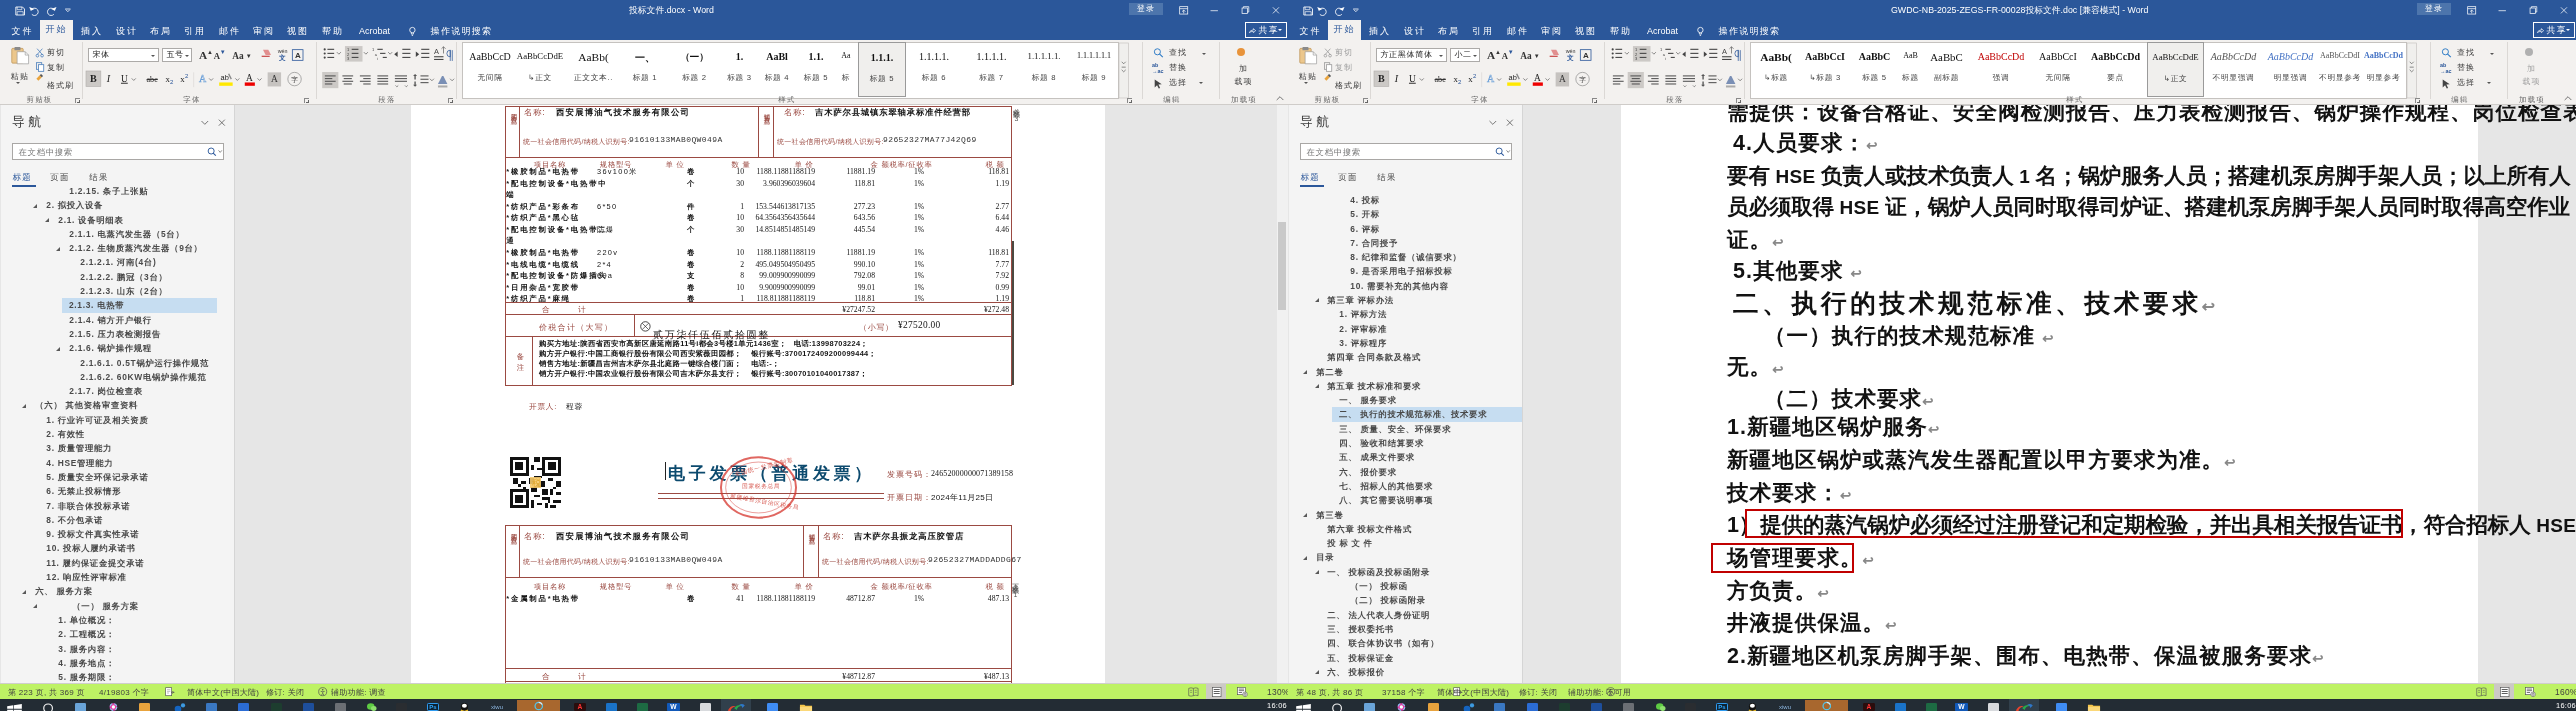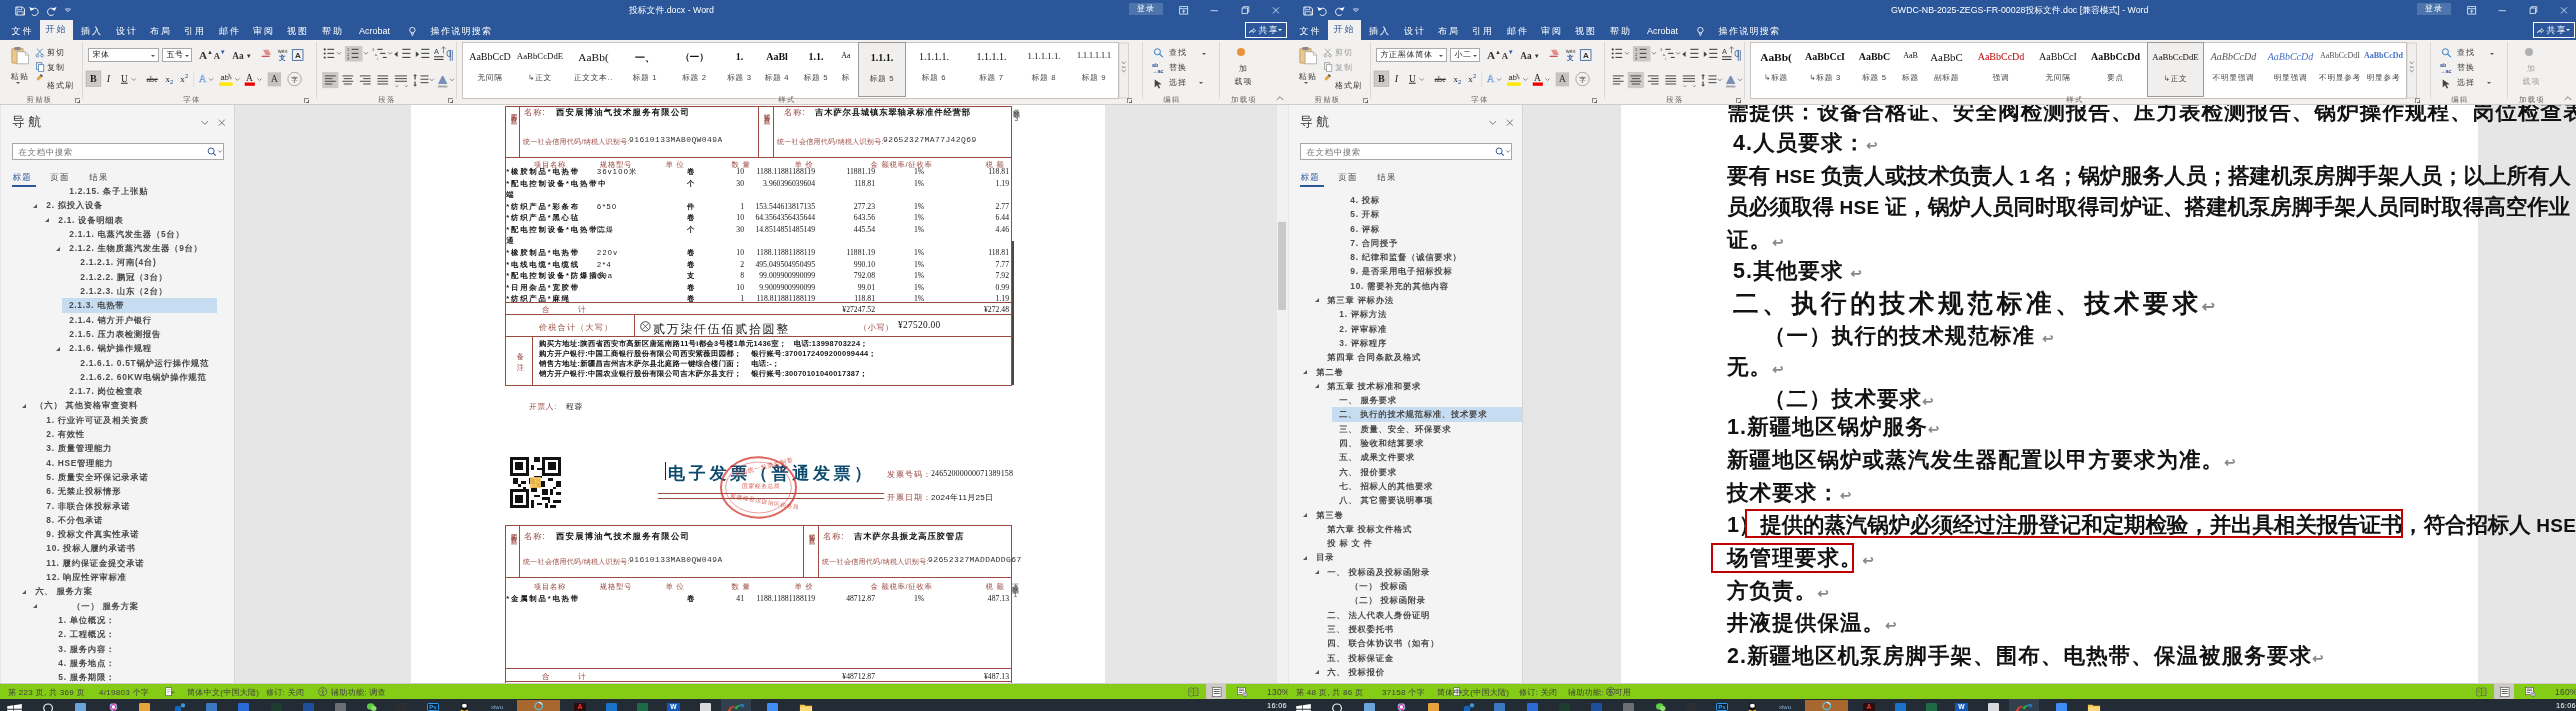--- a/index.html
+++ b/index.html
@@ -24,21 +24,21 @@
 .search span{position:absolute;left:5.4px;top:2.7px;font-size:8.4px;color:#767676;letter-spacing:0.7px}
 .ntab{position:absolute;top:67px;font-size:8.4px;color:#454545;letter-spacing:1.3px}
 .ntabon{color:#2b579a}
 .nund{position:absolute;top:80px;height:2px;background:#2b579a}
 .tree{position:absolute;left:0;right:0.7px;font-size:8.4px;color:#3b3b3b}
 .ti{position:relative;height:14.3px;line-height:14.3px;white-space:nowrap;letter-spacing:0.7px;font-weight:bold;color:#4a4a4a}
 .tri{position:absolute;top:5.4px;width:0;height:0;border-left:4px solid transparent;border-bottom:4px solid #595959}
 .hlb{display:inline-block;background:#c6ddf1;height:14.3px}
 .doc{position:absolute;top:105px;height:578px;background:#e6e6e6;overflow:hidden}
 .page{position:absolute;background:#fff}
-.status{position:absolute;left:0;top:683px;right:0;height:28px;background:#84cc16;border-top:0.7px solid #d0cecc;font-size:8px;color:#3f3f3f}
+.status{position:absolute;left:0;top:683px;right:0;height:28px;background:#bef264;border-top:0.7px solid #d0cecc;font-size:8px;color:#3f3f3f}
 .sit{position:absolute;top:2.7px;white-space:nowrap;letter-spacing:0.3px}
 .mline{position:absolute;background:#9b4a42}
 .mtext{position:absolute;color:#9b4a42;white-space:nowrap}
 .btext{position:absolute;color:#141414;white-space:nowrap}
 .serif2{font-family:"Liberation Serif",serif}
 .mono{font-family:"Liberation Mono",monospace}
 .vtx{position:absolute;color:#9b4a42;writing-mode:vertical-rl;text-orientation:upright;white-space:nowrap}
 .irow{position:absolute;left:505px;width:506px;height:11.4px;font-family:"Liberation Sans",sans-serif;font-size:7.4px;color:#141414}
 .irow .c4,.irow .c5,.irow .c6,.irow .c7,.irow .c8{font-family:"Liberation Serif",serif;font-size:7.7px}
 .irow span{position:absolute;white-space:nowrap;top:0}
@@ -631,21 +631,21 @@
 <div class="mtext" style="left:342px;top:200px;font-size:7.7px;letter-spacing:0.7px">计</div>
 <div class="irow" style="left:269px;top:200px">
         <span class="c6">¥27247.52</span>
         <span class="c8">¥272.48</span>
       </div>
 <div class="mtext" style="left:303px;top:217px;font-size:8px;letter-spacing:1.3px">价税合计（大写）</div>
 <svg style="left:404px;top:216px" width="10.8" height="10.8" viewBox="0 0 16 16">
         <circle cx="8" cy="8" r="7" fill="none" stroke="#222" stroke-width="1.2"></circle>
         <path d="M3.5 3.5 l9 9 M12.5 3.5 l-9 9" stroke="#222" stroke-width="1"></path>
       </svg>
-<div class="btext" style="left:417px;top:216px;font-size:12px;letter-spacing:1.7px">贰万柒仟伍佰贰拾圆整</div>
+<div class="btext" style="left:417px;top:223px;font-size:10px;letter-spacing:1.7px">贰万柒仟伍佰贰拾圆整</div>
 <div class="mtext" style="left:623px;top:217px;font-size:8px;letter-spacing:0.7px">（小写）</div>
 <div class="btext serif2" style="left:662px;top:215px;font-size:9.4px;letter-spacing:0.3px">¥27520.00</div>
 <div class="vtx" style="left:279px;top:242px;font-size:7.4px;letter-spacing:9.4px">备注</div>
 <div class="btext" style="left:303px;top:234px;font-size:7.4px;letter-spacing:0.3px;font-weight:bold">购买方地址:陕西省西安市高新区唐延南路11号i都会3号楼1单元1436室；&nbsp;&nbsp;&nbsp;电话:13998703224；</div>
 <div class="btext" style="left:303px;top:244px;font-size:7.4px;letter-spacing:0.3px;font-weight:bold">购方开户银行:中国工商银行股份有限公司西安紫薇田园都；&nbsp;&nbsp;&nbsp;&nbsp;银行账号:3700172409200099444；</div>
 <div class="btext" style="left:303px;top:254px;font-size:7.4px;letter-spacing:0.3px;font-weight:bold">销售方地址:新疆昌吉州吉木萨尔县北庭路一键综合楼门面；&nbsp;&nbsp;&nbsp;&nbsp;电话:-；</div>
 <div class="btext" style="left:303px;top:264px;font-size:7.4px;letter-spacing:0.3px;font-weight:bold">销方开户银行:中国农业银行股份有限公司吉木萨尔县支行；&nbsp;&nbsp;&nbsp;&nbsp;银行账号:30070101040017387；</div>
 <div class="mtext" style="left:293px;top:297px;font-size:7.7px;letter-spacing:0.7px">开票人<span style="letter-spacing:0">:</span></div>
 <div class="btext" style="left:330px;top:297px;font-size:7.7px;letter-spacing:0.7px">程蓉</div>
 <div class="abs" style="left:776px;top:136px;width:1.7px;height:144px;background:#4a4a42"></div>

